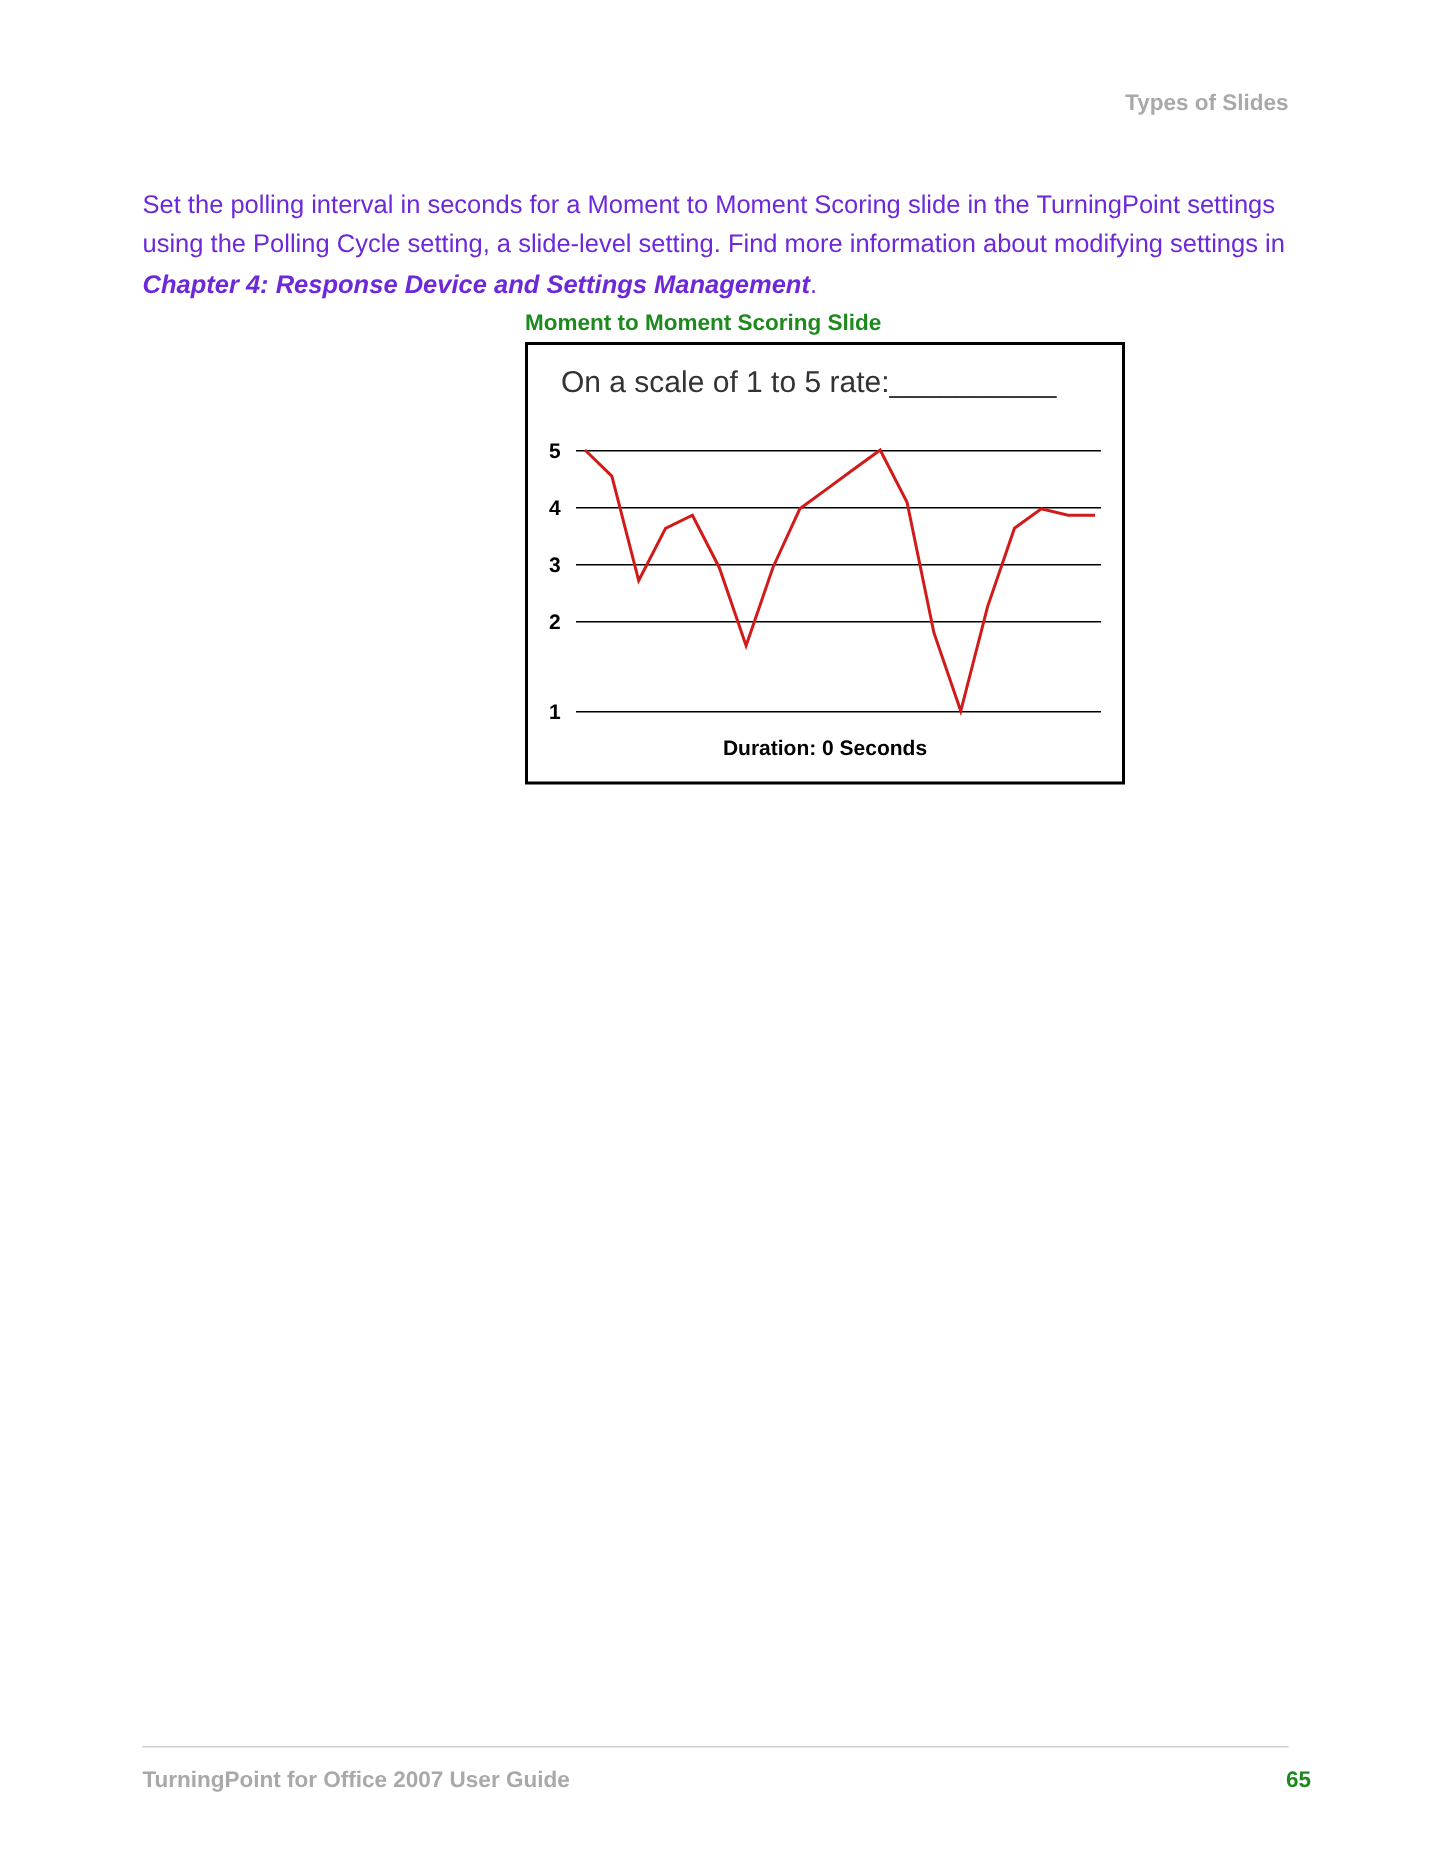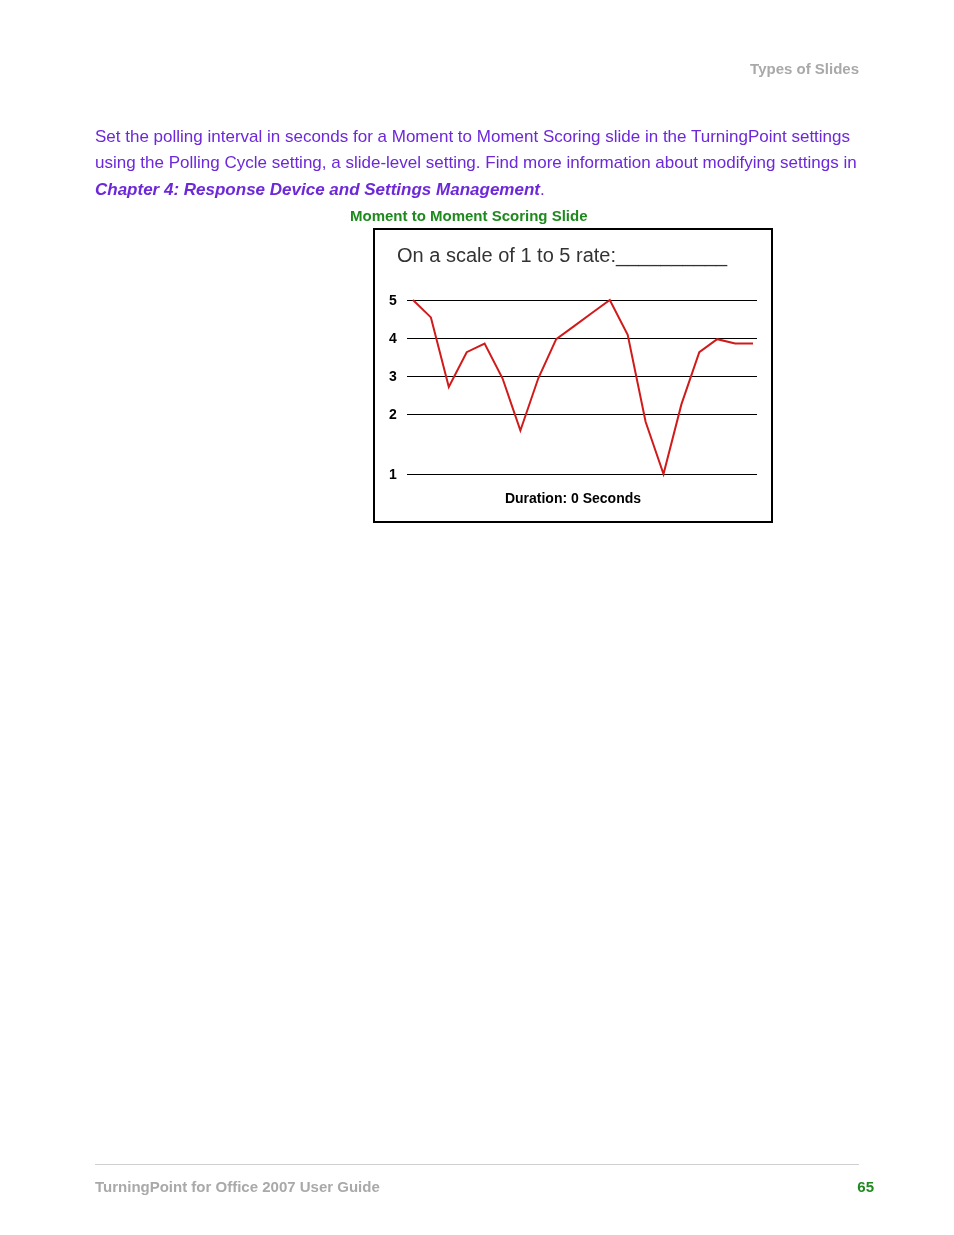--- a/index.html
+++ b/index.html
@@ -2,21 +2,21 @@
 <html><head>
 <meta charset="utf-8">
 <style>
   * { box-sizing: border-box; margin: 0; padding: 0; }
   html, body { width: 954px; height: 1235px; background: #ffffff; font-family: "Segoe UI", "Myriad Pro", Arial, sans-serif; color: #222; }
   .page { position: relative; width: 954px; height: 1235px; }
   .header-text { position: absolute; top: 60px; right: 95px; font-size: 15px; font-weight: 700; color: #a9a9a9; margin-left: 20px; }
   .body-copy { position: absolute; top: 114px; left: 95px; right: 95px; font-size: 17px; line-height: 1.55; color: #6d28d9; margin-top: 10px; }
   .bold-italic { font-weight: 800; font-style: italic; }
   .caption { position: absolute; top: 207px; left: 350px; font-size: 15px; font-weight: 700; color: #1e8a1e; text-align: right; }
-  .figure-box { position: absolute; top: 228px; left: 350px; width: 400px; height: 295px; border: 2px solid #000; background: #fff; margin-left: 23px; }
+  .figure-box { position: absolute; top: 228px; left: 350px; width: 400px; height: 295px; border: 2px solid #000; background: #fff; }
   .figure-title { position: absolute; top: 14px; left: 22px; right: 22px; font-size: 20px; color: #333; }
   .ticks { position: absolute; left: 14px; font-size: 14px; font-weight: 700; color: #000; }
   .gridline { position: absolute; left: 32px; height: 0; border-top: 1px solid #000; }
   .t5 { top: 62px; } .g5 { top: 70px; width: 350px; }
   .t4 { top: 100px;} .g4 { top: 108px; width: 350px; }
   .t3 { top: 138px;} .g3 { top: 146px; width: 350px; }
   .t2 { top: 176px;} .g2 { top: 184px; width: 350px; }
   .t1 { top: 236px;} .g1 { top: 244px; width: 350px; }
   .curve { position: absolute; top: 58px; left: 28px; width: 360px; height: 200px; }
   .duration { position: absolute; top: 260px; left: 0; right: 0; text-align: center; font-size: 14px; font-weight: 800; color: #000; }

